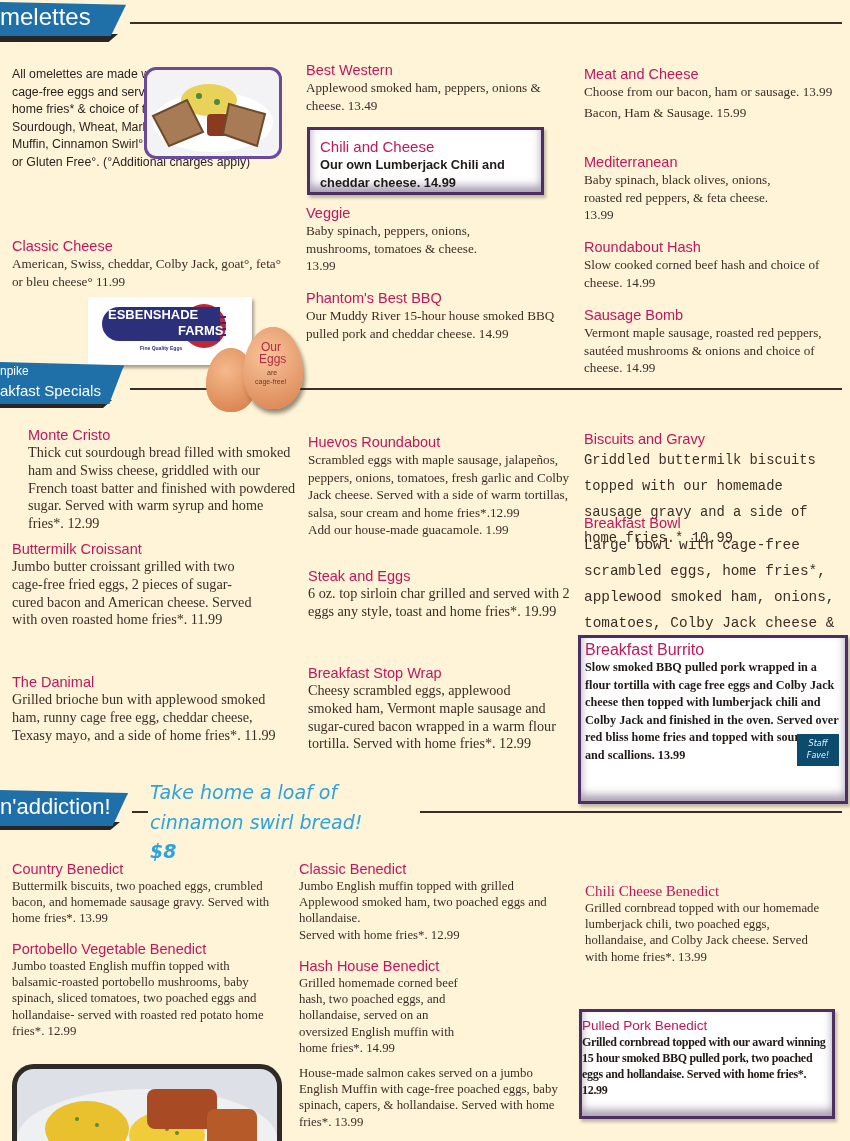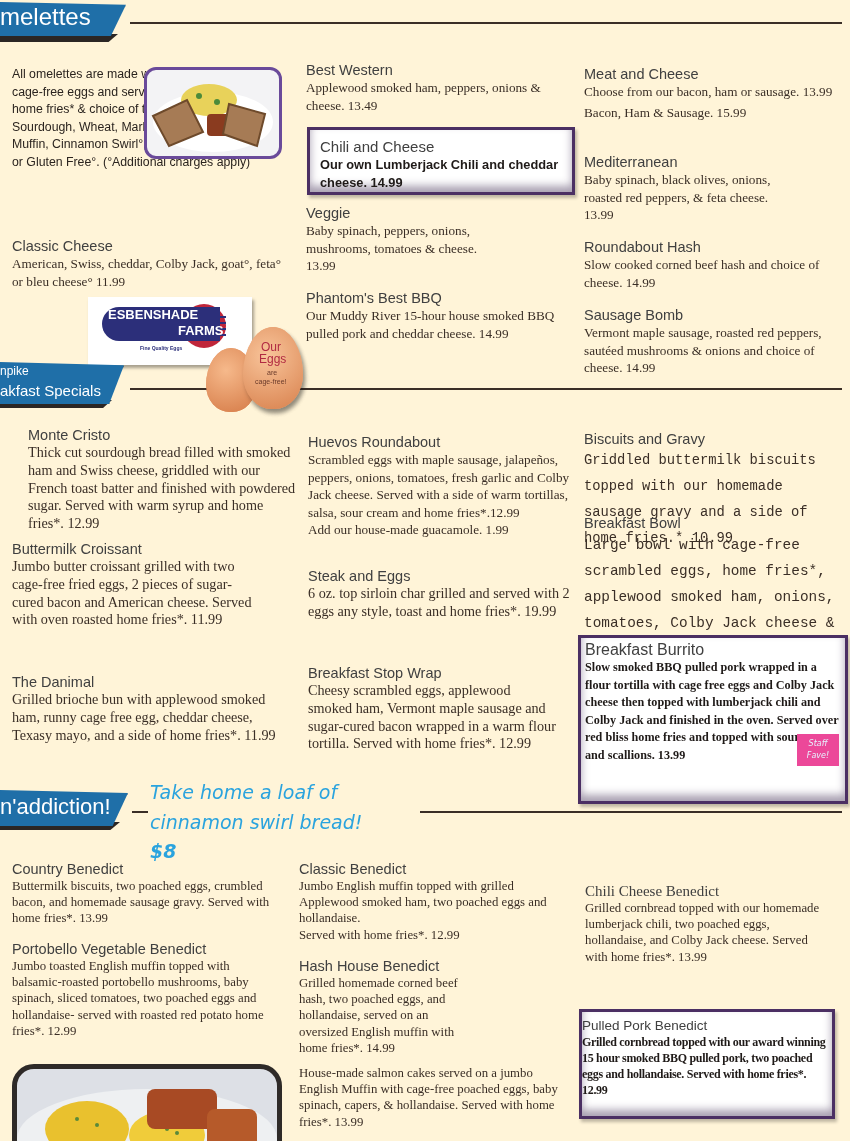--- a/index.html
+++ b/index.html
@@ -21,21 +21,21 @@
     clip-path: polygon(0 0, 100% 0, 92% 100%, 0 100%);
   }
   .banner-text {
     position:absolute; color:#fff;
     font-family:"Liberation Sans", "DejaVu Sans", sans-serif;
     white-space:nowrap;
   }
   .rule { position:absolute; height:2px; background:#3a2e26; }
   .item-title {
     font-family:"Liberation Sans", "DejaVu Sans", sans-serif;
-    color:#404040; font-size:14.5px; line-height:18px;
+    color:#be185d; font-size:14.5px; line-height:18px;
   }
   .item-desc { font-size:13.2px; line-height:17.5px; color:#3a2e26; }
   .item-desc.sans {
     font-family:Liberation Mono, monospace; font-size:13.8px; line-height:26px;
   }
   .item { position:absolute; }
   .boxed {
     position:absolute; background:#ffffff;
     border:3px solid #4b2f63;
     box-shadow: inset 0 -6px 8px rgba(60,40,80,0.45), 2px 3px 3px rgba(0,0,0,0.25);
@@ -116,21 +116,21 @@
   <div class="abs" style="left:16px;top:26px;color:#b12a42;font:12px 'Liberation Sans',sans-serif;line-height:12px;">Eggs</div>
   <div class="abs" style="left:24px;top:42px;color:#6a3a2a;font:7px 'Liberation Sans',sans-serif;">are</div>
   <div class="abs" style="left:12px;top:51px;color:#6a3a2a;font:7px 'Liberation Sans',sans-serif;">cage-free!</div>
 </div>
 
 <div class="item" style="left:306px;top:61px;width:262px;">
   <div class="item-title">Best Western</div>
   <div class="item-desc">Applewood smoked ham, peppers, onions &amp; cheese. 13.49</div>
 </div>
 
-<div class="boxed" style="left:307px;top:127px;width:268px;height:68px;padding:8px 10px;">
+<div class="boxed" style="left:307px;top:127px;width:237px;height:68px;padding:8px 10px;">
   <div class="item-title" style="font-size:15px;">Chili and Cheese</div>
   <div class="bold-desc">Our own Lumberjack Chili and cheddar cheese. 14.99</div>
 </div>
 
 <div class="item" style="left:306px;top:204px;width:200px;">
   <div class="item-title">Veggie</div>
   <div class="item-desc">Baby spinach, peppers, onions, mushrooms, tomatoes &amp; cheese. 13.99</div>
 </div>
 
 <div class="item" style="left:306px;top:289px;width:262px;">
@@ -206,21 +206,21 @@
 </div>
 <div class="item" style="left:584px;top:514px;width:262px;">
   <div class="item-title">Breakfast Bowl</div>
   <div class="item-desc sans" style="font-size:14.4px;">Large bowl with cage-free scrambled eggs, home fries*, applewood smoked ham, onions, tomatoes, Colby Jack cheese &amp; scallions. Served with toast. 12.99</div>
 </div>
 
 <div class="boxed" style="left:578px;top:635px;width:270px;height:169px;padding:2px 4px;">
   <div class="item-title" style="font-size:16px;line-height:19px;">Breakfast Burrito</div>
 
   <div class="bold-serif" style="width:260px;">Slow smoked BBQ pulled pork wrapped in a flour tortilla with cage free eggs and Colby Jack cheese then topped with lumberjack chili and Colby Jack and finished in the oven. Served over red bliss home fries and topped with sour cream and scallions. 13.99</div>
-  <div class="abs" style="right:6px;top:96px;width:42px;height:32px;background:#ec4899;color:#e6f2ff;font:italic 8px 'DejaVu Sans',sans-serif;text-align:center;padding-top:4px;box-sizing:border-box;line-height:12px;">Staff Fave!</div>
+  <div class="abs" style="right:6px;top:96px;width:42px;height:32px;background:#0c4a6e;color:#e6f2ff;font:italic 8px 'DejaVu Sans',sans-serif;text-align:center;padding-top:4px;box-sizing:border-box;line-height:12px;">Staff Fave!</div>
 </div>
 
 <div class="banner-shadow" style="top:822px;width:120px;"></div>
 <div class="banner" style="top:790px;width:128px;height:36px;"></div>
 <div class="banner-text" style="left:0;top:794px;font-size:22px;">n'addiction!</div>
 <div class="rule" style="left:132px;top:811px;width:16px;"></div>
 <div class="rule" style="left:420px;top:811px;width:422px;"></div>
 
 <div class="handwritten" style="left:150px;top:778px;">Take home a loaf of</div>
 <div class="handwritten" style="left:150px;top:808px;">cinnamon swirl bread!</div>

